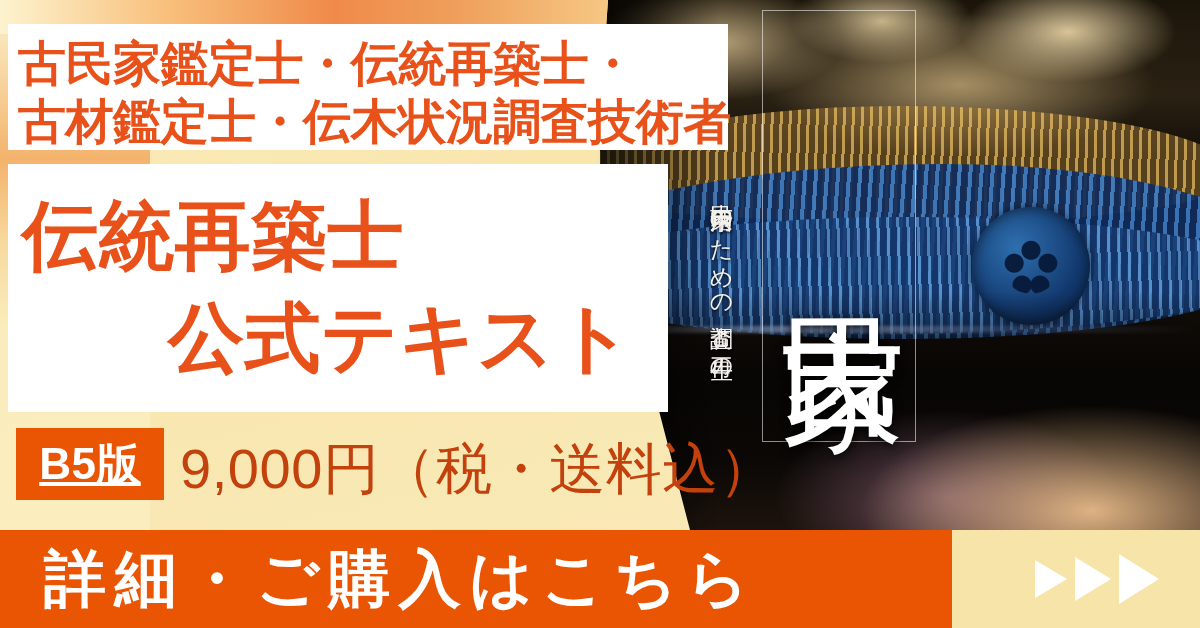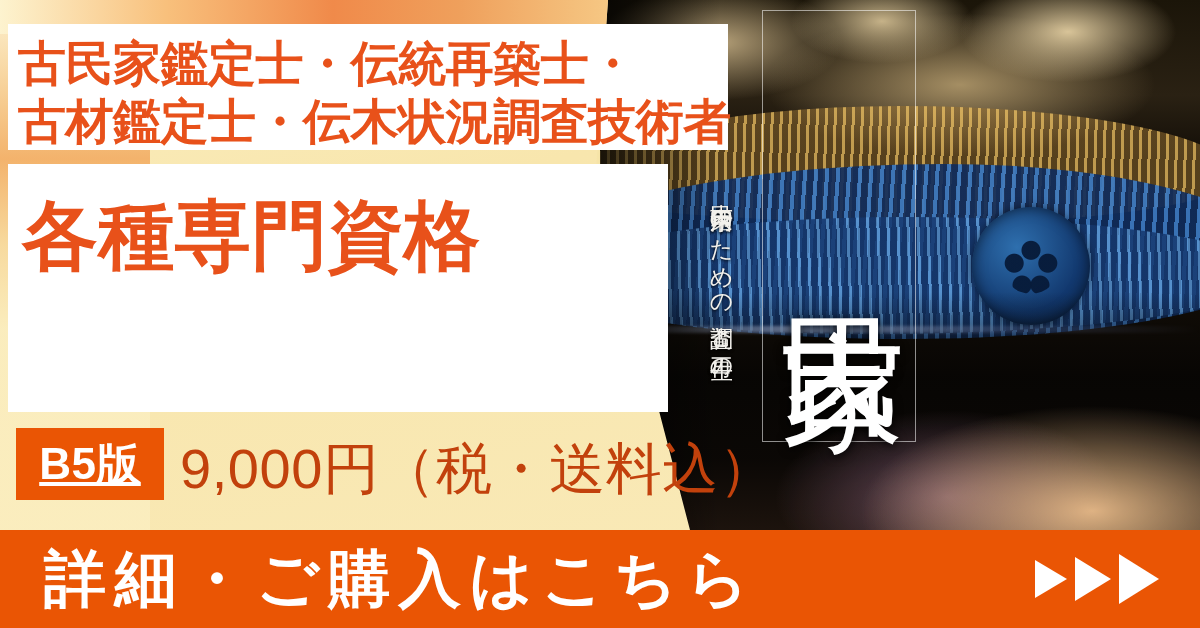--- a/index.html
+++ b/index.html
@@ -162,21 +162,21 @@
     text-decoration:underline;
   }
   #price-text{
     position:absolute;left:180px;top:432px;
     color:#c2410c;font-size:56px;font-weight:normal;
     letter-spacing:.01em;white-space:nowrap;
   }
 
   
   #cta-bar{
-    position:absolute;left:0;top:530px;width:1200px;height:98px;
+    position:absolute;left:0;top:530px;width:952px;height:98px;
     background:#ea5504;
     display:flex;align-items:center;
   }
   #cta-text{
     position:absolute;left:44px;top:50%;transform:translateY(-50%);
     color:#ffffff;font-size:62px;font-weight:bold;
     letter-spacing:.14em;white-space:nowrap;
   }
   #cta-arrows{
     position:absolute;left:1035px;top:50%;transform:translateY(-50%);
@@ -212,21 +212,22 @@
     <div class="cream-grad-left"></div>
     <div class="cream-grad-top"></div>
   </div>
 
   <div class="plate" id="plate-1"></div>
   <div class="plate" id="plate-2"></div>
 
   <div class="hl-line" id="head-line-1">古民家鑑定士・伝統再築士・</div>
   <div class="hl-line" id="head-line-2">古材鑑定士・伝木状況調査技術者</div>
 
-  <div class="hl-line" id="sub-line-1">各種専門資格</div>
+  <div class="hl-line" id="sub-line-1">伝統再築士</div>
+  <div class="hl-line" id="sub-line-2">公式テキスト</div>
 
   <div id="badge-b5">B5版</div>
   <div id="price-text">9,000円（税・送料込）</div>
 
   <div id="cta-bar">
     <div id="cta-text">詳細・ご購入はこちら</div>
     <div id="cta-arrows">
       <span class="arrow a1"></span>
       <span class="arrow a2"></span>
       <span class="arrow a3"></span>

